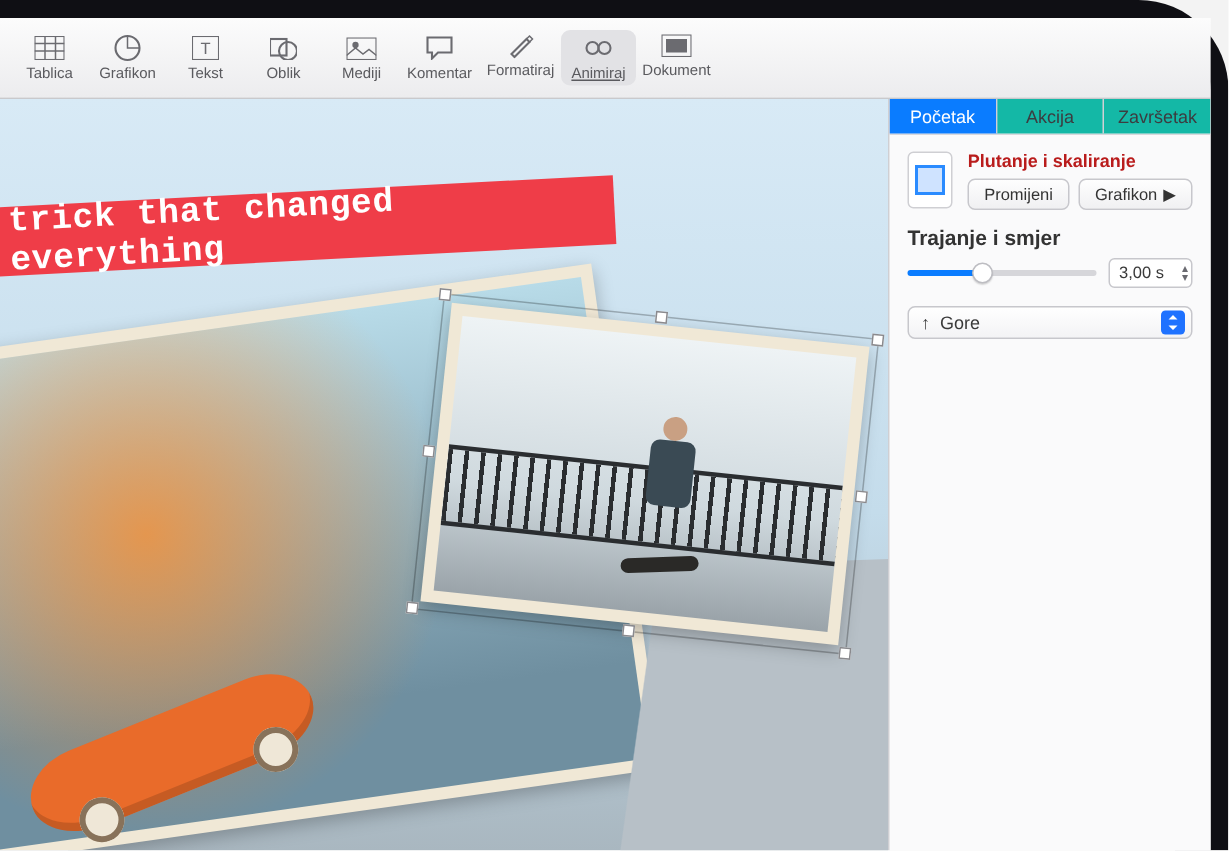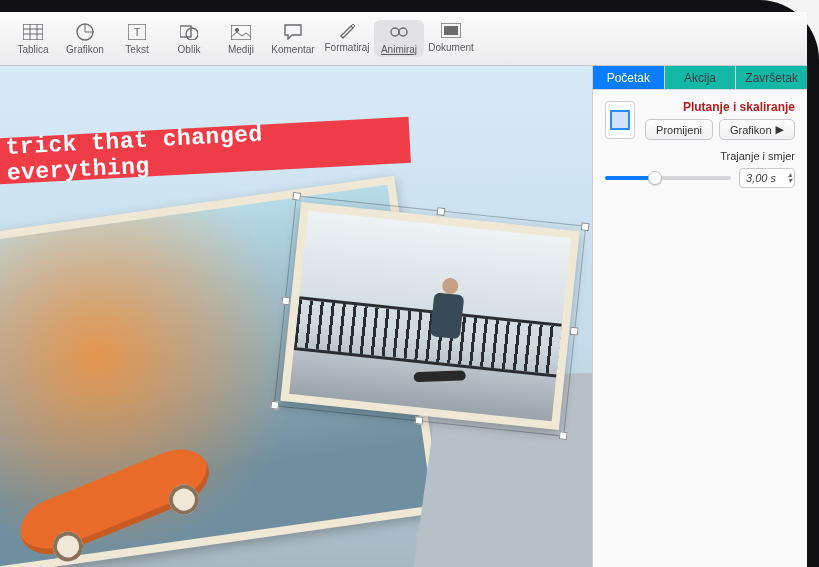--- a/index.html
+++ b/index.html
@@ -127,21 +127,20 @@
   .sel-box{position:absolute;inset:-6px;border:1px solid rgba(0,0,0,.25);}
   .handle{position:absolute;width:8px;height:8px;background:#fff;border:1px solid #8a8a8e;}
   .h-tl{top:-4px;left:-4px;} .h-tm{top:-4px;left:calc(50% - 4px);} .h-tr{top:-4px;right:-4px;}
   .h-ml{top:calc(50% - 4px);left:-4px;} .h-mr{top:calc(50% - 4px);right:-4px;}
   .h-bl{bottom:-4px;left:-4px;} .h-bm{bottom:-4px;left:calc(50% - 4px);} .h-br{bottom:-4px;right:-4px;}
 
   
   .inspector{
     width:214px;background:#fafafb;display:flex;flex-direction:column;
     font-size:12px;
-    text-align:right;
   }
   .seg{
     display:flex;height:24px;margin:0;border-bottom:1px solid #d8d8dc;
   }
   .seg div{flex:1;display:flex;align-items:center;justify-content:center;
     background:#14b8a6;color:#3c3c40;cursor:default;border-right:1px solid #d0d0d4;}
   .seg div:last-child{border-right:none;}
   .seg div.on{background:#0a7cff;color:#fff;}
   .insp-body{padding:10px 12px;}
   .fx-row{display:flex;gap:10px;align-items:center;margin-bottom:10px;}
@@ -151,22 +150,22 @@
   }
   .fx-swatch .sq{width:20px;height:20px;border:2px solid #2a8bff;background:#cfe3ff;}
   .fx-col{display:flex;flex-direction:column;gap:5px;}
   .fx-title{font-weight:700;color:#b91c1c;}
   .btn-row{display:flex;gap:6px;}
   .mac-btn{
     font-size:11px;padding:3px 10px;border:1px solid #c7c7cc;border-radius:5px;
     background:linear-gradient(#fefefe,#f0f0f2);color:#333;cursor:default;
     display:inline-flex;align-items:center;gap:4px;
   }
-  .section-label{font-size:11px;font-weight:400;color:#333;margin:8px 0 6px;}
-  .slider-row{display:flex;align-items:center;gap:8px;margin-bottom:12px;font-style:italic;}
+  .section-label{font-size:14px;font-weight:700;color:#333;margin:8px 0 6px;}
+  .slider-row{display:flex;align-items:center;gap:8px;margin-bottom:12px;}
   .slider{
     flex:1;height:4px;border-radius:3px;
     background:linear-gradient(90deg,#0a7cff 0 40%, #d6d6da 40% 100%);
     position:relative;
   }
   .slider .thumb{position:absolute;left:40%;top:-5px;width:14px;height:14px;
     background:#fff;border:1px solid #bdbdc2;border-radius:50%;
     transform:translateX(-7px);box-shadow:0 1px 1px rgba(0,0,0,.15);}
   .stepper{
     width:56px;height:20px;border:1px solid #c7c7cc;border-radius:4px;
@@ -361,17 +360,28 @@
           </div>
           <div class="stepper">
             <span>3,00 s</span>
             <span class="arrows">
                 <span>▴</span>
                 <span>▾</span>
               </span>
           </div>
         </div>
 
+        <div class="popup">
+          <span>
+            <span>↑</span>
+            &nbsp;<span>Gore</span>
+          </span>
+          <span class="chev">
+            <svg width="8" height="10">
+                <path d="M4 0 L7 3 H1 Z M4 10 L1 7 H7 Z"></path>
+              </svg>
+          </span>
+        </div>
 
       </div>
     </div>
   </div>
 </div>
 
 </body></html>

